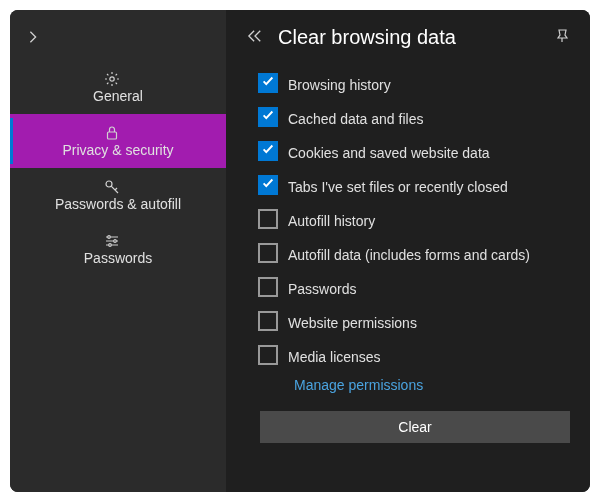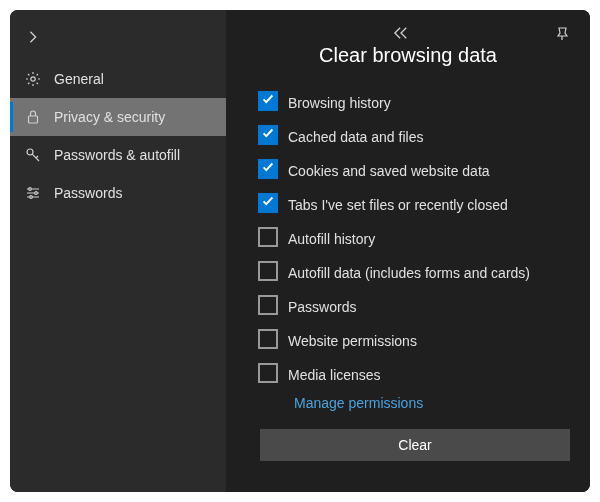--- a/index.html
+++ b/index.html
@@ -36,23 +36,24 @@
       height: 14px;
     }
     .sidebar-item {
       display: flex;
       align-items: center;
       padding: 10px 14px;
       cursor: pointer;
       position: relative;
       color: #e0e0e0;
       font-size: 14px;
+      flex-direction: column;
     }
     .sidebar-item.active {
-      background: #737373;
+      background: #a21caf;
     }
     .sidebar-item.active::before {
       content: '';
       position: absolute;
       left: 0;
       top: 4px;
       bottom: 4px;
       width: 3px;
       background: #0078d4;
     }
@@ -73,21 +74,20 @@
       background: #1f1f1f;
       padding: 16px 20px;
       color: #e0e0e0;
       overflow-y: auto;
     }
     .content-header {
       display: flex;
       align-items: center;
       margin-bottom: 20px;
       position: relative;
-      flex-direction: column;
     }
     .back-icon {
       cursor: pointer;
       margin-right: 14px;
       display: flex;
       align-items: center;
     }
     .back-icon svg {
       width: 18px;
       height: 14px;

